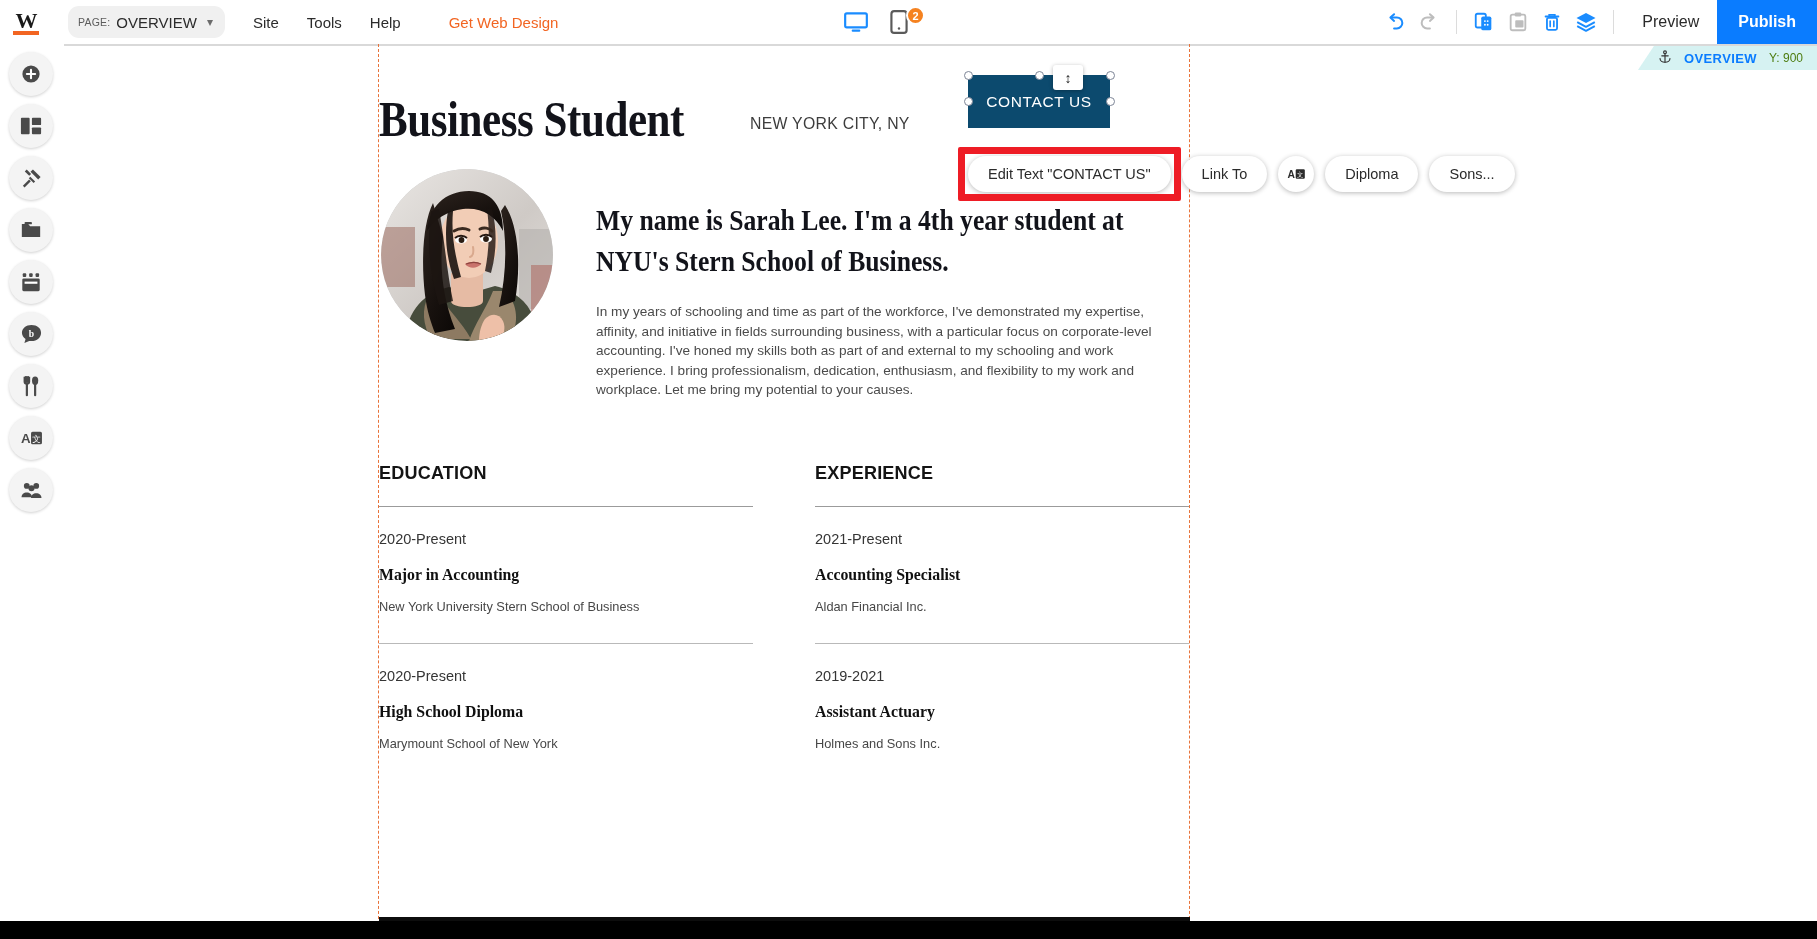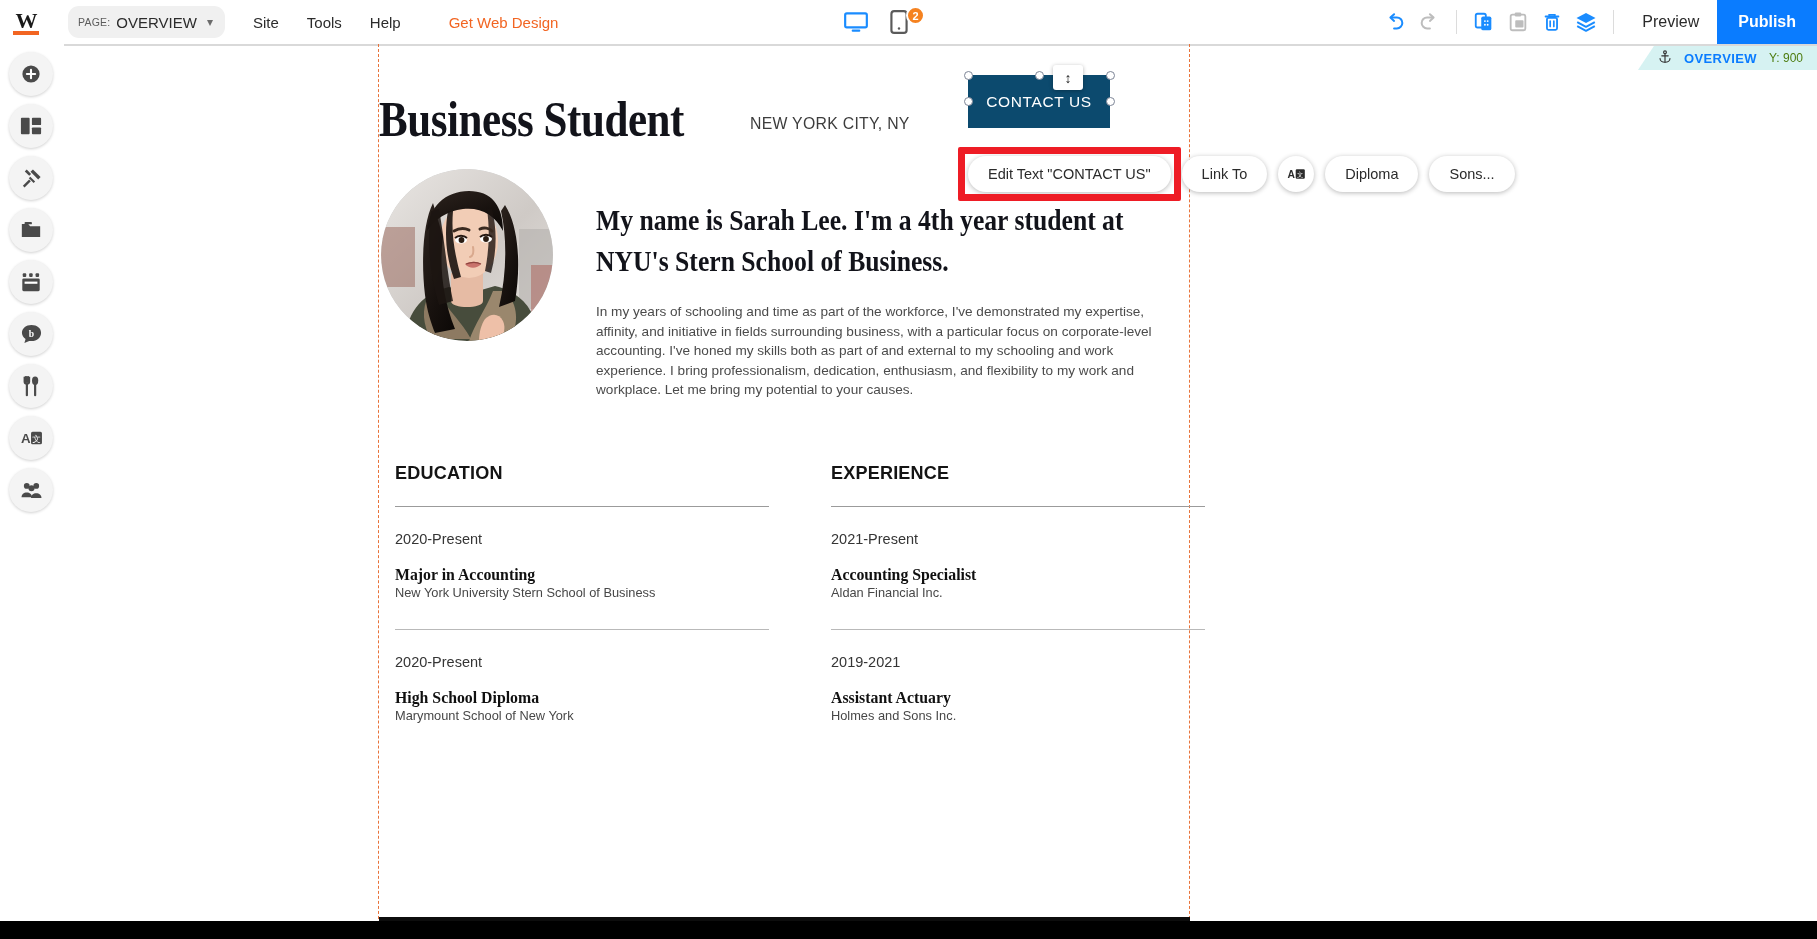--- a/index.html
+++ b/index.html
@@ -158,37 +158,37 @@
     font-family: "Liberation Serif", serif; font-weight: bold;
     font-size: 28.5px; line-height: 41px; color: #12131a;
     transform: scaleX(.9); transform-origin: left top; width: 660px;
   }
   .intro-p {
     margin-top: 20px; font-size: 13.6px; line-height: 19.6px; color: #4b4b4b;
     width: 575px;
   }
 
   .cols {
-    position: absolute; left: 16px; top: 418px; width: 811px;
+    position: absolute; left: 0; top: 418px; width: 811px;
     display: flex; gap: 62px;
   }
   .col { width: 374px; }
   .col-h {
     font-size: 19px; font-weight: bold; color: #141414; letter-spacing: .2px;
     transform: scaleX(.95); transform-origin: left center;
   }
   .col-rule { height: 1px; background: #9b9b9b; margin-top: 22px; }
   .entry { padding-top: 24px; }
   .entry .date { font-size: 14.5px; color: #353535; }
   .entry .title {
     font-family: "Liberation Serif", serif; font-weight: bold;
     font-size: 17px; color: #101010; margin-top: 18px;
     transform: scaleX(.93); transform-origin: left center;
   }
-  .entry .org { font-size: 12.8px; color: #474747; margin-top: 0; }
+  .entry .org { font-size: 12.8px; color: #474747; margin-top: 14px; }
   .entry-rule { height: 1px; background: #b9b9b9; margin-top: 29px; }
 
   .footer-black {
     position: absolute; left: 0; bottom: 0; width: 1817px; height: 18px; background: #000;
     z-index: 70;
   }
   .canvas-bottom-edge {
     position: absolute; left: 315px; bottom: 18px; width: 811px; height: 4px; background: #0d0d0d;
   }
 </style>

